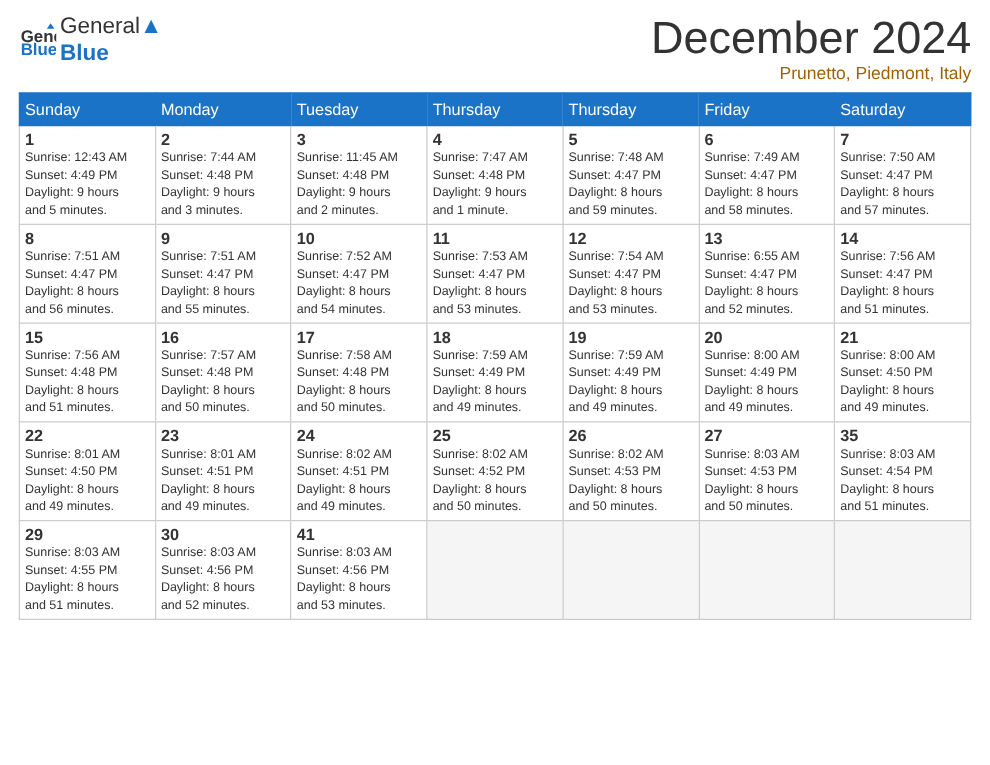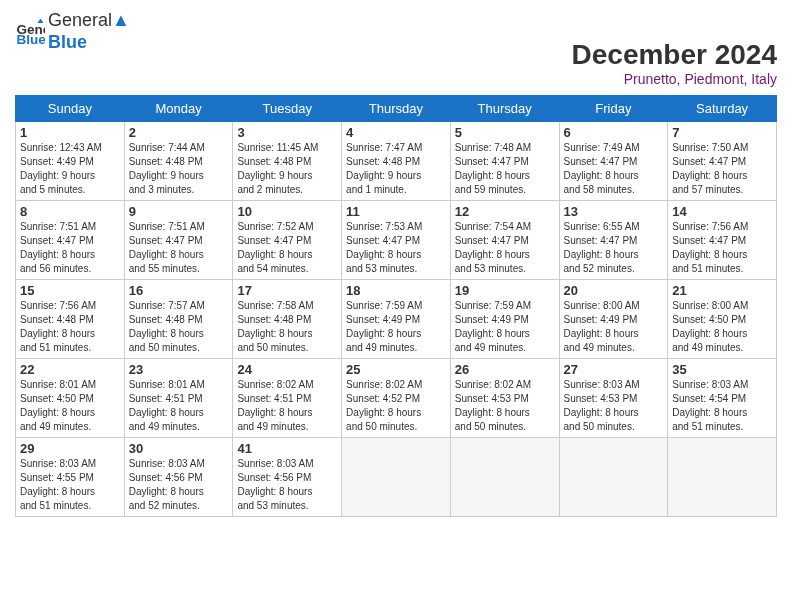--- a/index.html
+++ b/index.html
@@ -26,42 +26,41 @@
     }
     .logo-icon {
       width: 30px;
       height: 30px;
       margin-right: 3px;
     }
     .title-area {
       text-align: right;
     }
     .month-title {
-      font-size: 28px;
-      font-weight: bold;
+      font-size: 36px;
+      font-weight: normal;
       color: #333;
       line-height: 1.1;
-      margin-top: 30px;
     }
     .subtitle {
       font-size: 14px;
-      color: #701a75;
+      color: #a16207;
     }
     table {
       width: 100%;
       border-collapse: collapse;
       font-size: 10.5px;
     }
     th {
       background-color: #1a73c7;
       color: #fff;
       padding: 5px 4px;
       font-size: 13px;
       font-weight: normal;
-      text-align: center;
+      text-align: left;
       border: 1px solid #1a73c7;
     }
     td {
       border: 1px solid #ccc;
       vertical-align: top;
       padding: 3px 4px;
       width: calc(100% / 7);
       height: 78px;
       background: #fff;
     }

